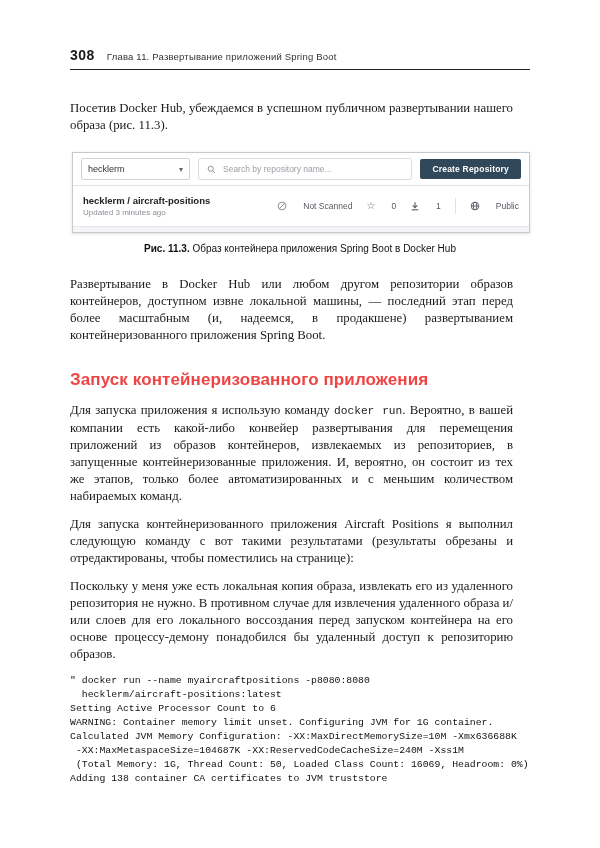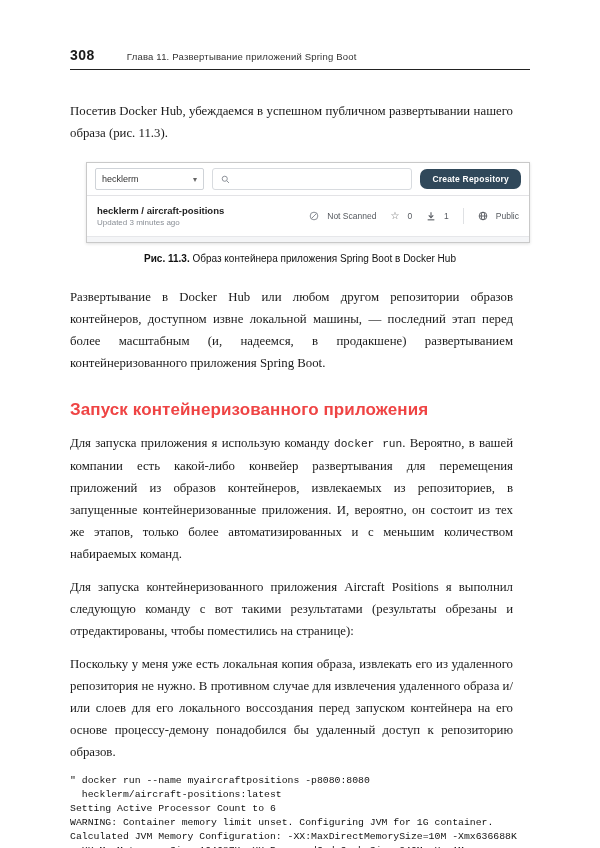--- a/index.html
+++ b/index.html
@@ -8,52 +8,52 @@
     width:600px;height:848px;
     box-sizing:border-box;
     padding:44px 70px 40px 70px;
     background:#ffffff;
     font-family:"Liberation Serif", serif;
     color:#1a1a1a;
     overflow:hidden;
   }
   
   .running-head{
-    display:flex;align-items:baseline;gap:32px;
+    display:flex;align-items:baseline;gap:12px;
     padding-bottom:6px;
     border-bottom:1.5px solid #222;
   }
   .page-num{
     font-family:"Liberation Sans", sans-serif;
     font-weight:bold;font-size:14px;letter-spacing:.5px;
   }
   .chapter-title{
     font-family:"Liberation Sans", sans-serif;
     font-size:9.5px;color:#333;letter-spacing:.2px;margin-top:7px;
   }
   
   .body-text{
-    font-size:12.8px;line-height:22px;
+    font-size:12.8px;line-height:17px;
     text-align:justify;
     margin:0 17px 11px 0;
   }
   .body-text.first{margin-top:30px;}
   .inline-code{
     font-family:"Liberation Mono", monospace;
     font-size:11.2px;
   }
   
   .section-heading{
     font-family:"Liberation Sans", sans-serif;
     font-size:17px;font-weight:bold;color:#ef4444;
     margin:26px 0 12px 0;letter-spacing:.1px;
   }
   
   .screenshot{
-    margin:18px 0 10px 16px;
+    margin:18px 0 10px 2px;
     border:1px solid #c9c9c9;
     box-shadow:0 1px 3px rgba(0,0,0,.12);
     background:#6d28d9;
     font-family:"Liberation Sans", sans-serif;
   }
   .dh-topbar{
     display:flex;align-items:center;gap:8px;
     background:#ffffff;border-bottom:1px solid #e3e3e6;
     padding:5px 8px;height:22px;
   }
@@ -71,35 +71,35 @@
     max-width:235px;
   }
   .dh-search-wrap input{
     border:none;outline:none;flex:1;
     font-family:"Liberation Sans", sans-serif;
     font-size:8.5px;color:#444;background:transparent;
   }
   .dh-search-wrap input::placeholder{color:#9aa0a6;}
   .dh-create{
     margin-left:auto;
-    background:#30485a;color:#ffffff;border:none;border-radius:7px;
+    background:#30485a;color:#ffffff;border:none;border-radius:2px;
     font-family:"Liberation Sans", sans-serif;
     font-size:8.5px;font-weight:bold;letter-spacing:.2px;
     padding:5px 12px;cursor:pointer;
   }
   .dh-repo-row{
     display:flex;align-items:center;justify-content:space-between;
     background:#ffffff;border-bottom:1px solid #e6e7ea;
     padding:6px 10px;min-height:28px;cursor:pointer;
   }
   .dh-repo-name{font-size:9.5px;font-weight:bold;color:#222;}
   .dh-repo-updated{font-size:8px;color:#8a8f96;margin-top:2px;}
   .dh-repo-right{display:flex;align-items:center;gap:14px;}
   .dh-stat{
-    display:flex;align-items:center;gap:8px;
+    display:flex;align-items:center;gap:16px;
     font-size:8.5px;color:#55595f;
   }
   .dh-stat .glyph{font-size:10px;line-height:10px;color:#666;}
   .dh-divider{width:1px;height:16px;background:#dfe1e4;}
   .dh-footer-strip{height:5px;background:#f4f5f7;}
   
   .figure-caption{
     font-family:"Liberation Sans", sans-serif;
     font-size:10px;color:#111;text-align:center;
     margin:10px 0 22px 0;
@@ -131,20 +131,21 @@
         <span>hecklerm</span>
         <span class="caret">▾</span>
       </div>
       <div class="dh-search-wrap">
         <span>
           <svg width="9" height="9" viewBox="0 0 12 12">
               <circle cx="5" cy="5" r="3.4" fill="none" stroke="#8a8f96" stroke-width="1.3"></circle>
               <line x1="7.6" y1="7.6" x2="10.6" y2="10.6" stroke="#8a8f96" stroke-width="1.3"></line>
             </svg>
         </span>
+        <input type="text" placeholder="Search by repository name..." style="">
       </div>
       <button class="dh-create">Create Repository</button>
     </div>
 
     <div class="dh-repo-row">
       <div class="dh-repo-left">
         <div class="dh-repo-name">hecklerm / aircraft-positions</div>
         <div class="dh-repo-updated">Updated 3 minutes ago</div>
       </div>
       <div class="dh-repo-right">

